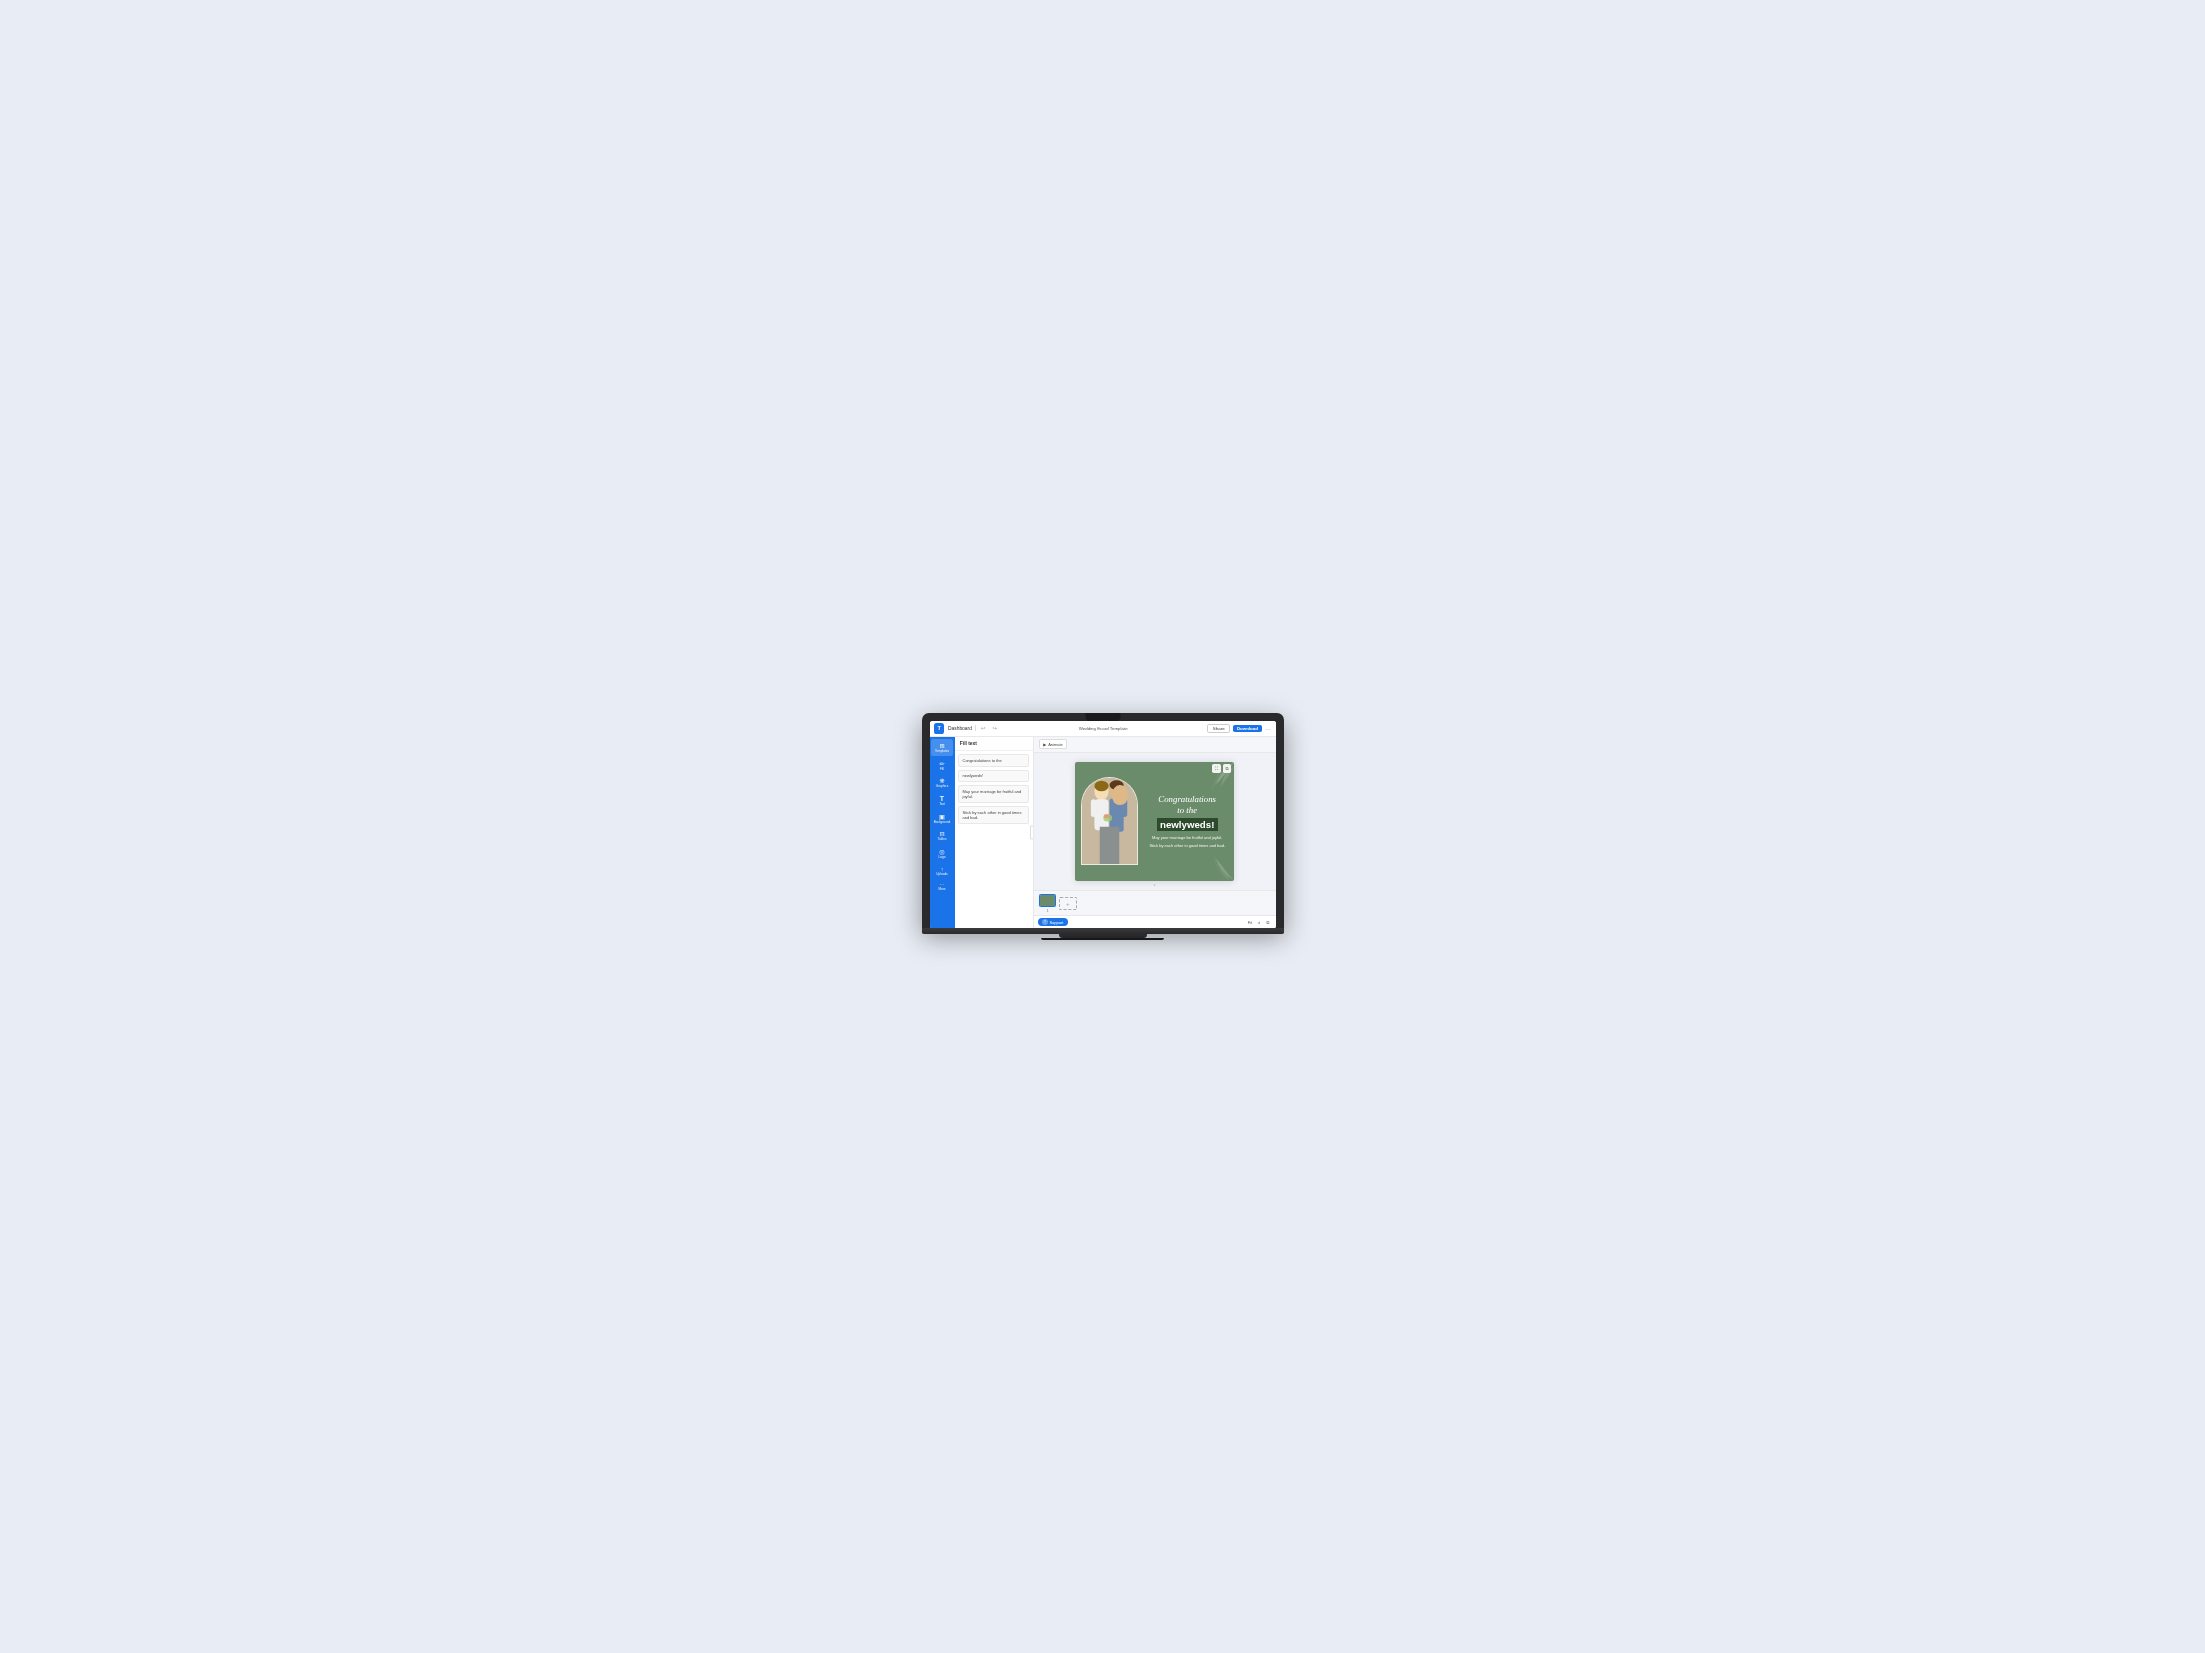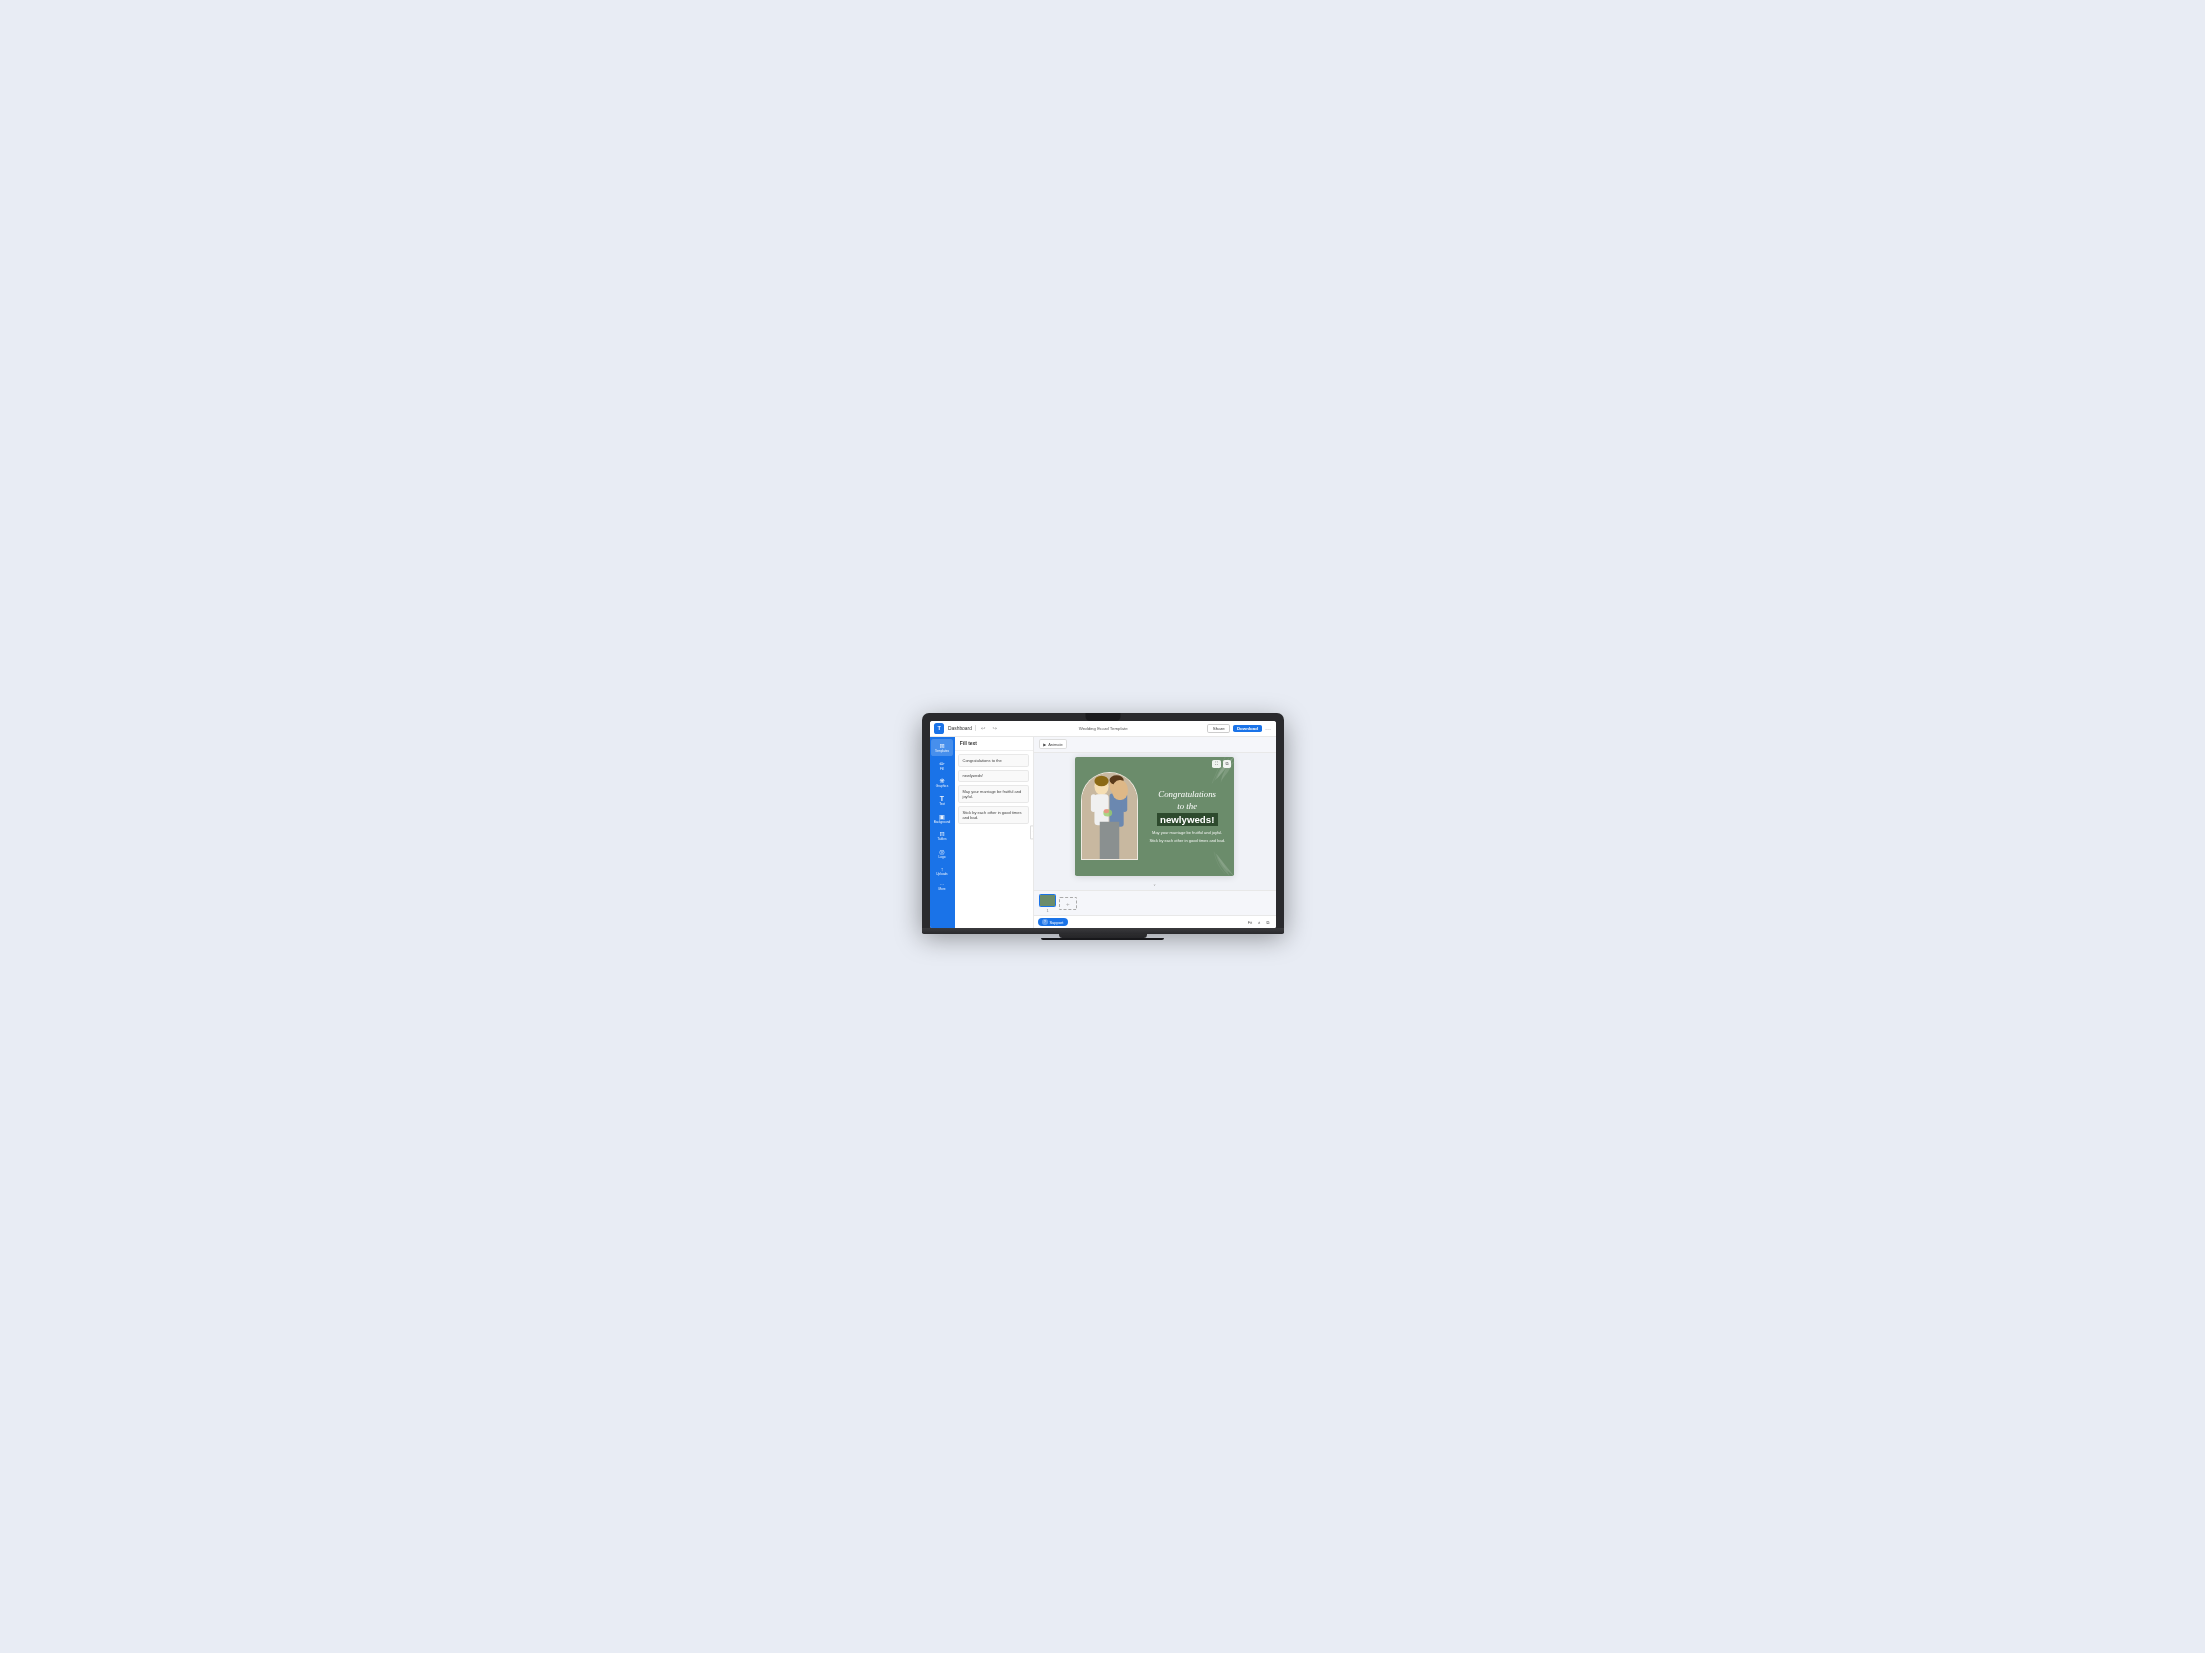--- a/index.html
+++ b/index.html
@@ -283,21 +283,21 @@
       cursor: pointer;
       padding: 1.3px 3.5px;
       border-radius: 1.8px;
       border: 0.4px solid #ddd;
       background: #fff;
     }
 
     .canvas-scroll {
       flex: 1;
       display: flex;
-      align-items: flex-start;
+      align-items: center;
       justify-content: center;
       position: relative;
       padding: 4.4px;
       overflow: auto;
     }
 
     .canvas-card {
       position: relative;
       background: #fff;
       border-radius: 1.8px;

